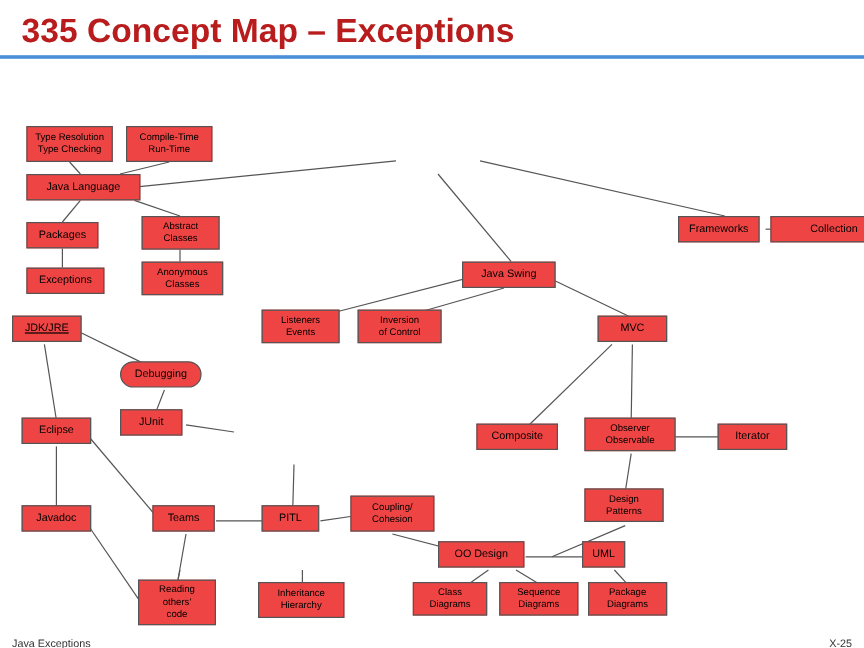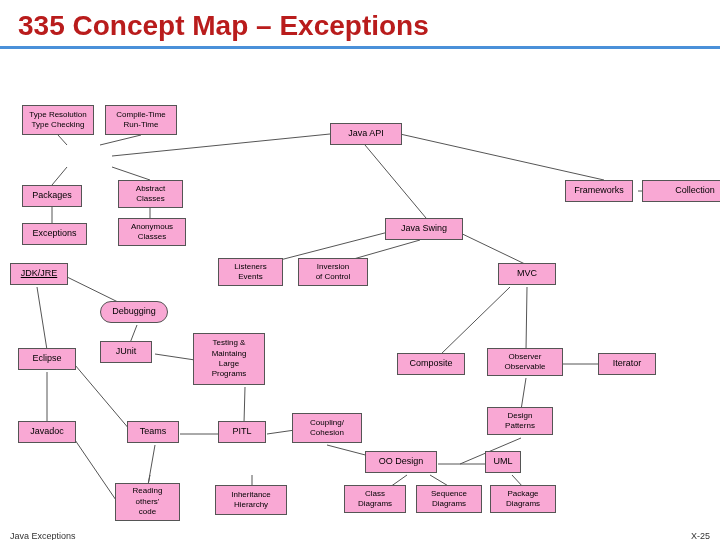--- a/index.html
+++ b/index.html
@@ -20,21 +20,21 @@
       margin-bottom: 6px;
     }
     .diagram-area {
       position: relative;
       width: 720px;
       height: 490px;
     }
     .box {
       position: absolute;
       border: 1px solid #555;
-      background: #f9a8d4;
+      background: #ef4444;
       font-size: 9px;
       text-align: center;
       display: flex;
       align-items: center;
       justify-content: center;
       padding: 2px 4px;
       line-height: 1.3;
     }
     .footer-left {
       position: absolute;
@@ -143,22 +143,22 @@
 
     <line x1="75" y1="385" x2="118" y2="448"></line>
   </svg>
 
   <div class="box" style="left:22px;top:50px;width:72px;height:30px;font-size:8px;">Type Resolution
 Type Checking</div>
 
   <div class="box" style="left:105px;top:50px;width:72px;height:30px;font-size:8px;">Compile-Time
 Run-Time</div>
 
-
-  <div class="box" style="left:330px;top:68px;width:72px;height:22px;font-size:9px;">Java API</div>
+  <div class="box" style="left:22px;top:90px;width:95px;height:22px;font-size:9px;">Java Language</div>
+
 
   <div class="box" style="left:22px;top:130px;width:60px;height:22px;font-size:9px;">Packages</div>
 
   <div class="box" style="left:118px;top:125px;width:65px;height:28px;font-size:8px;">Abstract<br>Classes</div>
 
   <div class="box" style="left:565px;top:125px;width:68px;height:22px;font-size:9px;">Frameworks</div>
 
   <div class="box" style="left:642px;top:125px;width:82px;height:22px;font-size:9px;padding-left:28px;">Collection</div>
 
   <div class="box" style="left:22px;top:168px;width:65px;height:22px;font-size:9px;">Exceptions</div>
@@ -174,21 +174,20 @@
   <div class="box" style="left:298px;top:203px;width:70px;height:28px;font-size:8px;">Inversion<br>of Control</div>
 
   <div class="box" style="left:498px;top:208px;width:58px;height:22px;font-size:9px;">MVC</div>
 
   <div class="box" style="left:100px;top:246px;width:68px;height:22px;font-size:9px;border-radius:11px;">Debugging</div>
 
   <div class="box" style="left:100px;top:286px;width:52px;height:22px;font-size:9px;">JUnit</div>
 
   <div class="box" style="left:18px;top:293px;width:58px;height:22px;font-size:9px;">Eclipse</div>
 
-  <div class="box" style="left:193px;top:278px;width:72px;height:52px;font-size:8px;">Testing &amp;<br>Maintaing<br>Large<br>Programs</div>
 
   <div class="box" style="left:397px;top:298px;width:68px;height:22px;font-size:9px;">Composite</div>
 
   <div class="box" style="left:487px;top:293px;width:76px;height:28px;font-size:8px;">Observer<br>Observable</div>
 
   <div class="box" style="left:598px;top:298px;width:58px;height:22px;font-size:9px;">Iterator</div>
 
   <div class="box" style="left:18px;top:366px;width:58px;height:22px;font-size:9px;">Javadoc</div>
 
   <div class="box" style="left:127px;top:366px;width:52px;height:22px;font-size:9px;">Teams</div>

